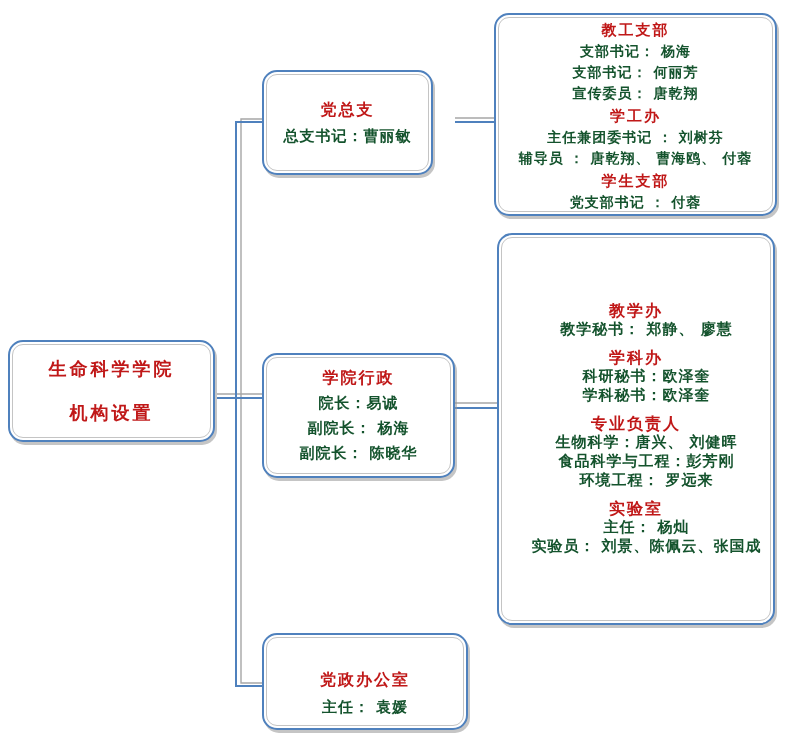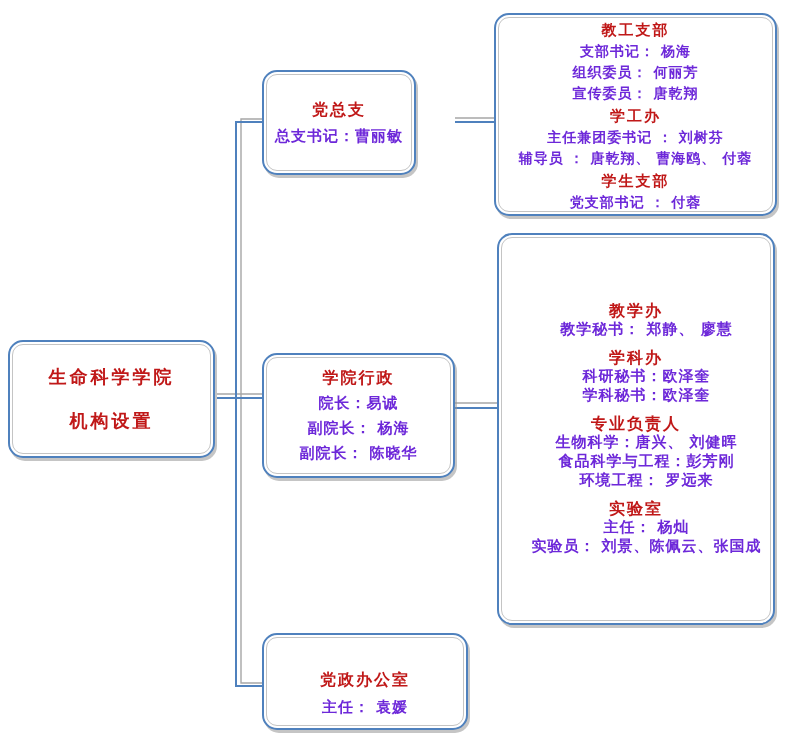--- a/index.html
+++ b/index.html
@@ -34,32 +34,32 @@
   }
   .heading{
     color:#c01818;
     font-weight:bold;
     font-size:16px;
     letter-spacing:2px;
     line-height:18px;
     white-space:nowrap;
   }
   .line{
-    color:#6d28d9;
+    color:#14532d;
     font-weight:bold;
     font-size:15px;
     letter-spacing:1px;
     line-height:18px;
     white-space:nowrap;
   }
   
-  .root-box{left:8px;top:340px;width:207px;height:118px;gap:26px;}
+  .root-box{left:8px;top:340px;width:207px;height:102px;gap:26px;}
   .root-box .heading{font-size:18px;letter-spacing:3px;}
   
-  .m0{left:262px;top:70px;width:154px;height:105px;gap:8px;}
+  .m0{left:262px;top:70px;width:171px;height:105px;gap:8px;}
   .m1{left:262px;top:353px;width:193px;height:125px;gap:7px;}
   .m2{left:262px;top:633px;width:206px;height:97px;gap:9px;padding-top:24px;}
   
   .r0{left:494px;top:13px;width:283px;height:203px;gap:3px;}
   .r0 .heading{font-size:15px;}
   .r0 .line{font-size:14px;line-height:18px;}
   .r0 .heading.sec{margin-top:2px;}
   .r1{left:497px;top:233px;width:278px;height:392px;gap:0;}
   .r1 .line{font-size:15px;line-height:19px;padding-left:21px;}
   .r1 .heading.sec{margin-top:10px;}
@@ -105,21 +105,21 @@
   </div>
 
   <div class="node m2">
     <div class="heading">党政办公室</div>
     <div class="line">主任：  袁媛</div>
   </div>
 
   <div class="node r0">
     <div class="heading sec first">教工支部</div>
     <div class="line">支部书记：  杨海</div>
-    <div class="line">组织委员：  何丽芳</div>
+    <div class="line">支部书记：  何丽芳</div>
     <div class="line">宣传委员：  唐乾翔</div>
     <div class="heading sec">学工办</div>
     <div class="line">主任兼团委书记 ：  刘树芬</div>
     <div class="line">辅导员 ：  唐乾翔、  曹海鸥、  付蓉</div>
     <div class="heading sec">学生支部</div>
     <div class="line">党支部书记 ：  付蓉</div>
   </div>
 
   <div class="node r1">
     <div class="heading sec first">教学办</div>

